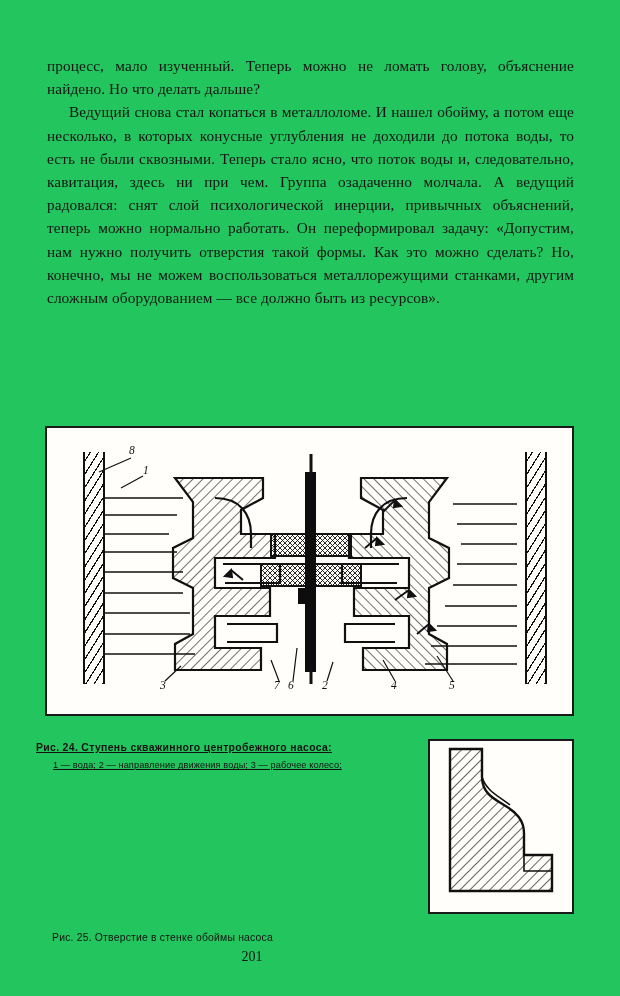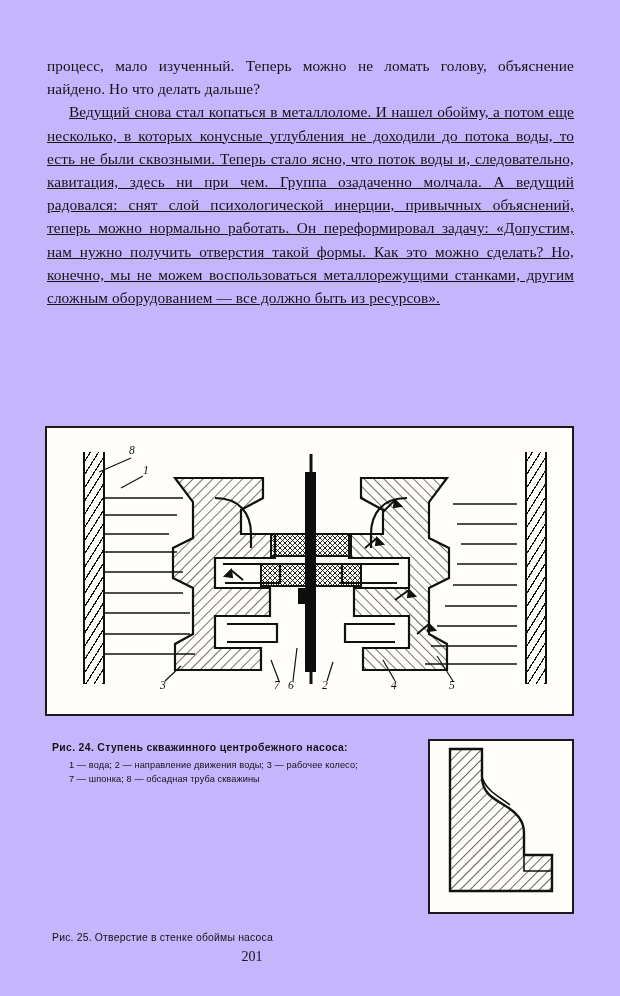--- a/index.html
+++ b/index.html
@@ -13,41 +13,40 @@
     position: relative;
     font-family: "Liberation Serif", serif;
     color: #111111;
     overflow: hidden;
   }
   .page {
     position: absolute;
     left: 0; top: 0;
     width: 620px;
     height: 996px;
-    background: #c4b5fd;
+    background: #22c55e;
   }
   
   .text-block {
     position: absolute;
     left: 47px;
     top: 54px;
     width: 527px;
     font-size: 15.3px;
     line-height: 23.2px;
     text-align: justify;
     color: #141414;
     letter-spacing: 0.1px;
   }
   .text-block p {
     margin: 0;
     text-indent: 0;
   }
   .text-block p.indent {
     text-indent: 22px;
-    text-decoration: underline;
   }
   
   .fig24-frame {
     position: absolute;
     left: 45px;
     top: 426px;
     width: 529px;
     height: 290px;
     border: 2px solid #1a1a1a;
     background: #fffefa;
@@ -84,27 +83,28 @@
     position: absolute;
     font-family: "Liberation Serif", serif;
     font-size: 11.5px;
     font-style: italic;
     color: #111;
   }
 
   
   .cap24 {
     position: absolute;
-    left: 52px;
+    left: 36px;
     top: 741px;
     width: 350px;
     font-family: "Liberation Sans", sans-serif;
     font-size: 10.4px;
     line-height: 14.4px;
     color: #131313;
+    text-decoration: underline;
   }
   .cap24 .title {
     font-weight: bold;
     letter-spacing: 0.35px;
   }
   .cap24 .legend {
     margin-top: 4px;
     font-size: 9.2px;
     line-height: 13.4px;
     letter-spacing: 0.1px;
@@ -264,21 +264,20 @@
       <div class="leader-label" style="left:257px; top:241px;">2</div>
       <div class="leader-label" style="left:326px; top:241px;">4</div>
       <div class="leader-label" style="left:384px; top:241px;">5</div>
     </div>
   </div>
 
   <div class="cap24">
     <div class="title">Рис. 24. Ступень скважинного центробежного насоса:</div>
     <div class="legend">
       <div>1 — вода; 2 — направление движения воды; 3 — рабочее колесо;</div>
-      <div>7 — шпонка; 8 — обсадная труба скважины</div>
     </div>
   </div>
 
   <div class="fig25-frame">
     <svg width="142" height="171" viewBox="0 0 142 171">
       <defs>
         <pattern id="hatch25" width="7" height="7" patternTransform="rotate(45)" patternUnits="userSpaceOnUse">
           <line x1="0" y1="0" x2="0" y2="7" stroke="#111" stroke-width="1.3"></line>
         </pattern>
       </defs>

